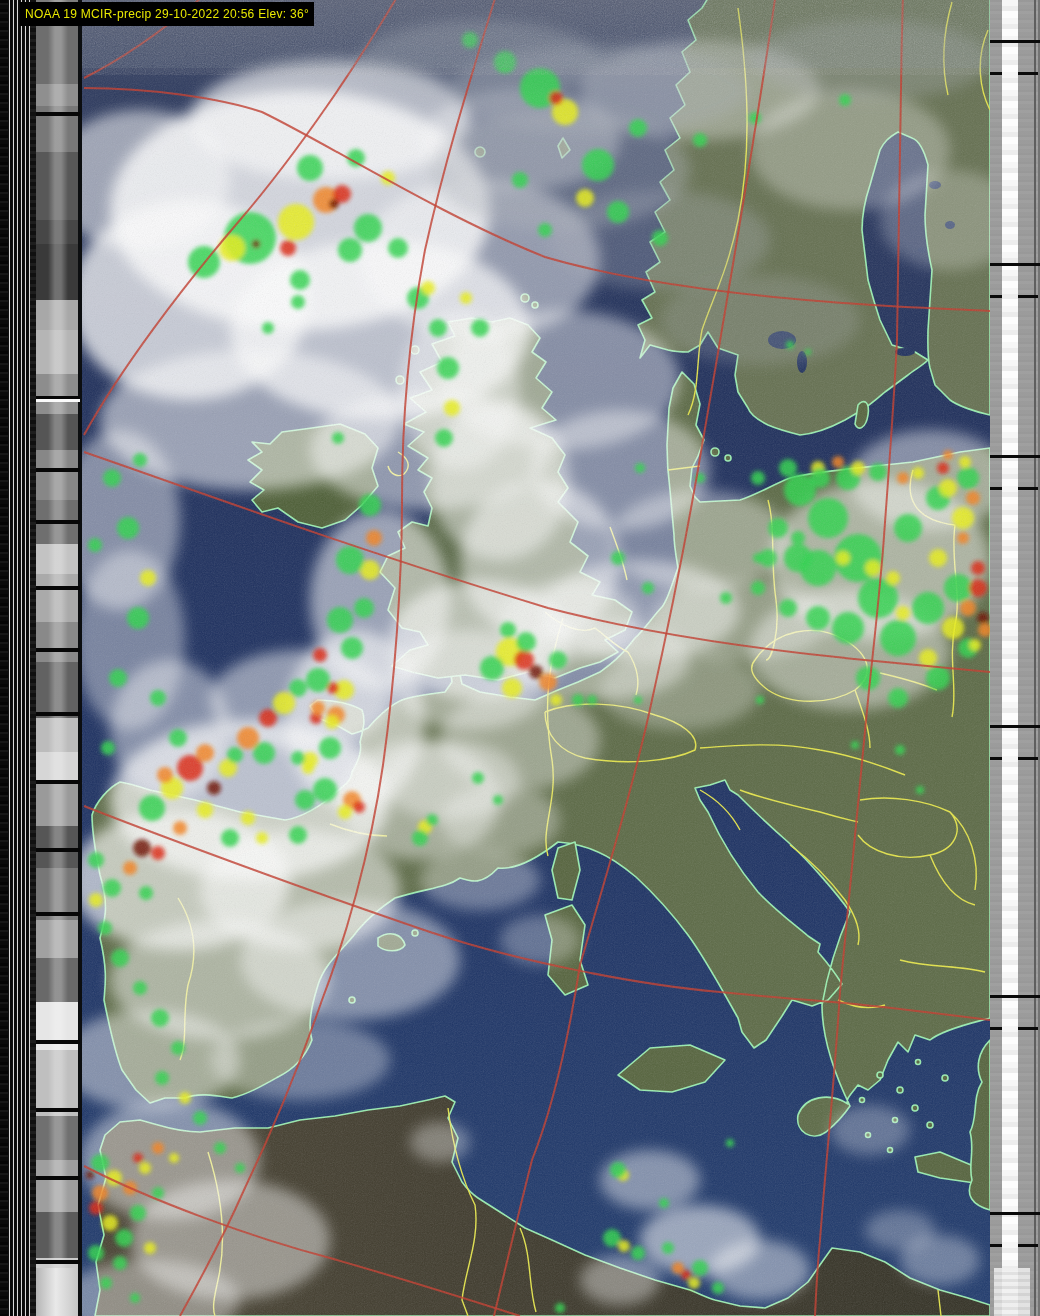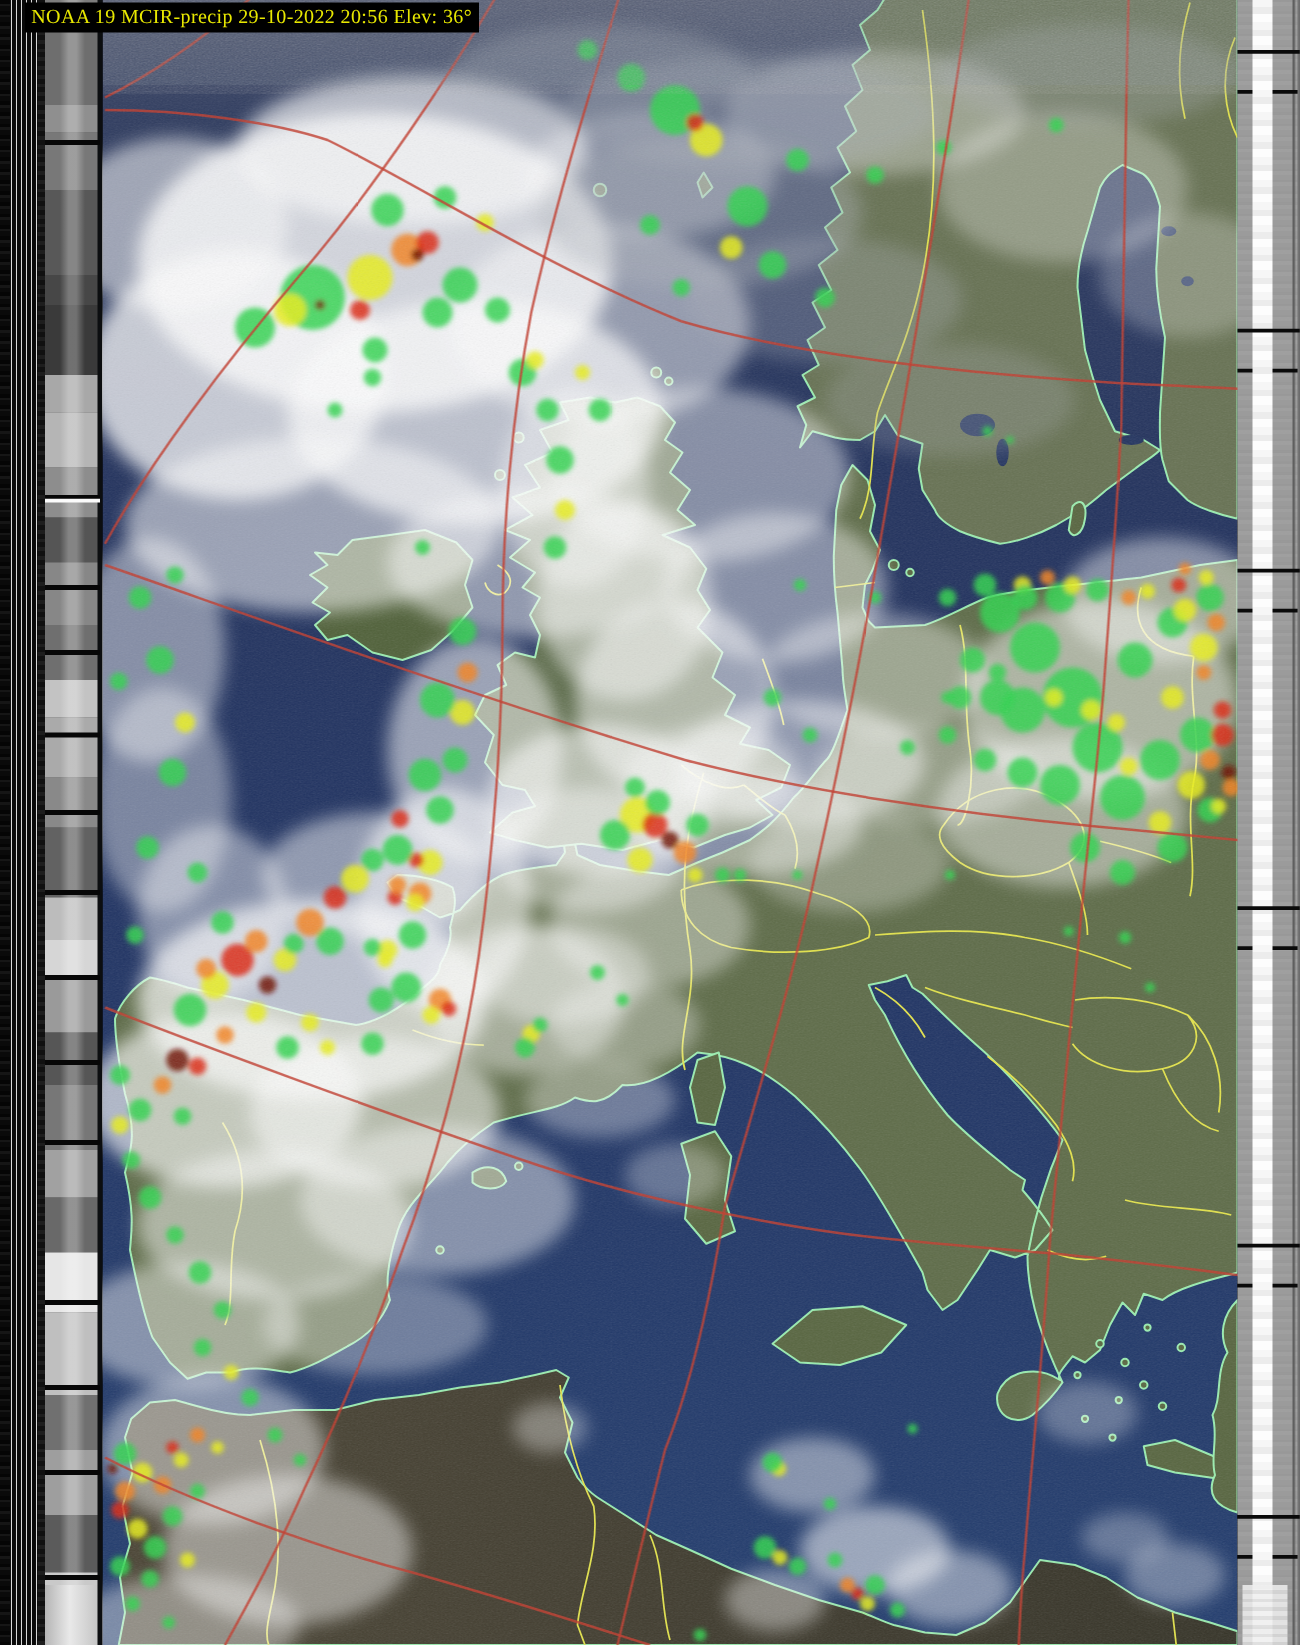--- a/index.html
+++ b/index.html
@@ -31,21 +31,21 @@
   #right-edge-line{position:absolute;left:44px;top:0;width:2px;height:1316px;background:#5f5f5f;}
   #right-edge-line2{position:absolute;left:48px;top:0;width:2px;height:1316px;background:#747474;}
   #right-bottom-white{position:absolute;left:4px;top:1268px;width:36px;height:48px;
     background:repeating-linear-gradient(180deg,#efefef 0 4px,#dcdcdc 4px 7px);opacity:.85;}
   .rfull{position:absolute;left:0;width:50px;height:3px;background:#0a0a0a;}
   .rside-l{position:absolute;left:0;width:12px;height:3px;background:#0a0a0a;}
   .rside-r{position:absolute;left:28px;width:20px;height:3px;background:#0a0a0a;}
   
   #title-bar{position:absolute;left:20px;top:2px;height:24px;padding:0 5px;
     display:flex;align-items:center;z-index:30;white-space:nowrap;}
-  #title-text{font-size:16px;letter-spacing:.3px;line-height:24px;font-family:Liberation Serif, serif;}
+  #title-text{font-size:12px;letter-spacing:.3px;line-height:24px;}
   
   #map-svg{position:absolute;left:82px;top:0;}
 </style>
 </head>
 <body>
 
 <div id="stage">
 
   <div id="left-bar">
     <div id="left-noise-edge"></div>

